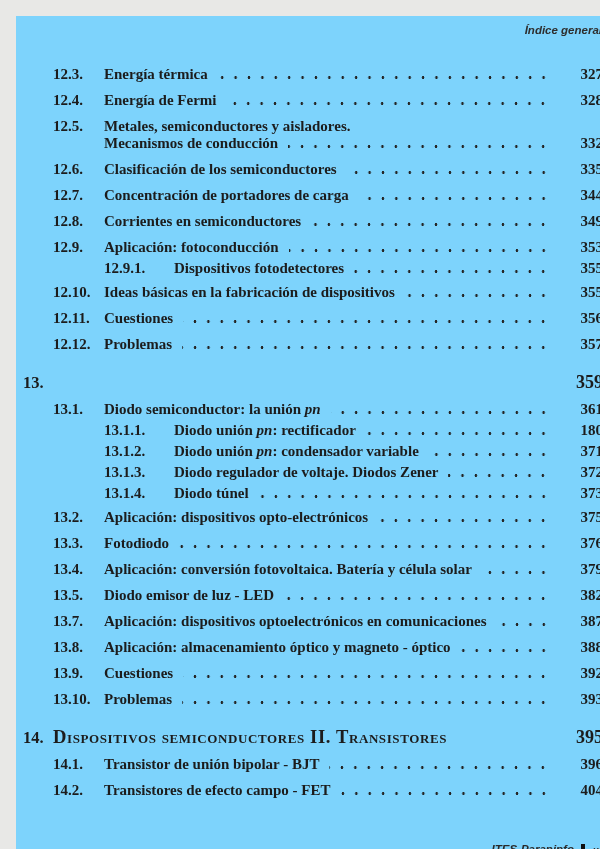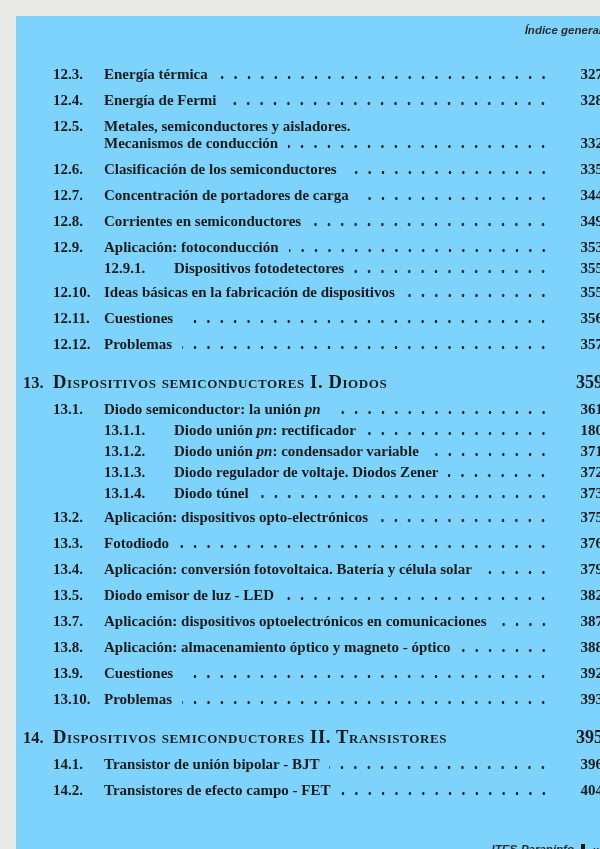--- a/index.html
+++ b/index.html
@@ -171,21 +171,20 @@
         <span class="pg">356</span>
       </div>
       <div class="row section">
         <span class="num">12.12.</span>
         <span class="title">Problemas</span>
         <span class="dots"></span>
         <span class="pg">357</span>
       </div>
       <div class="row chapter">
         <span class="num">13.</span>
-        <span class="title">Dispositivos semiconductores I. Diodos</span>
         <span class="fill"></span>
         <span class="pg">359</span>
       </div>
       <div class="row section">
         <span class="num">13.1.</span>
         <span class="title">Diodo semiconductor: la unión <i>pn</i></span>
         <span class="dots"></span>
         <span class="pg">361</span>
       </div>
       <div class="row subsection">

